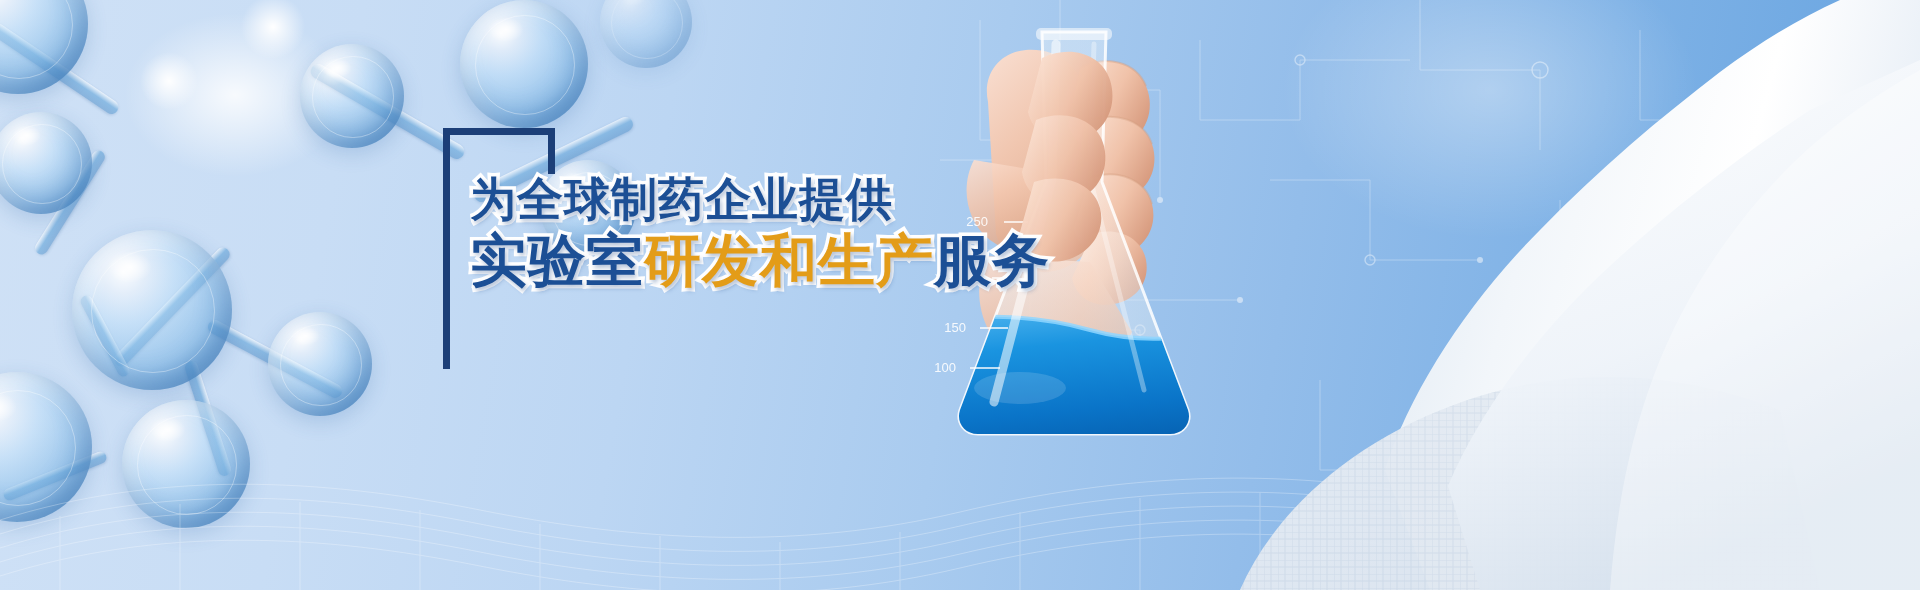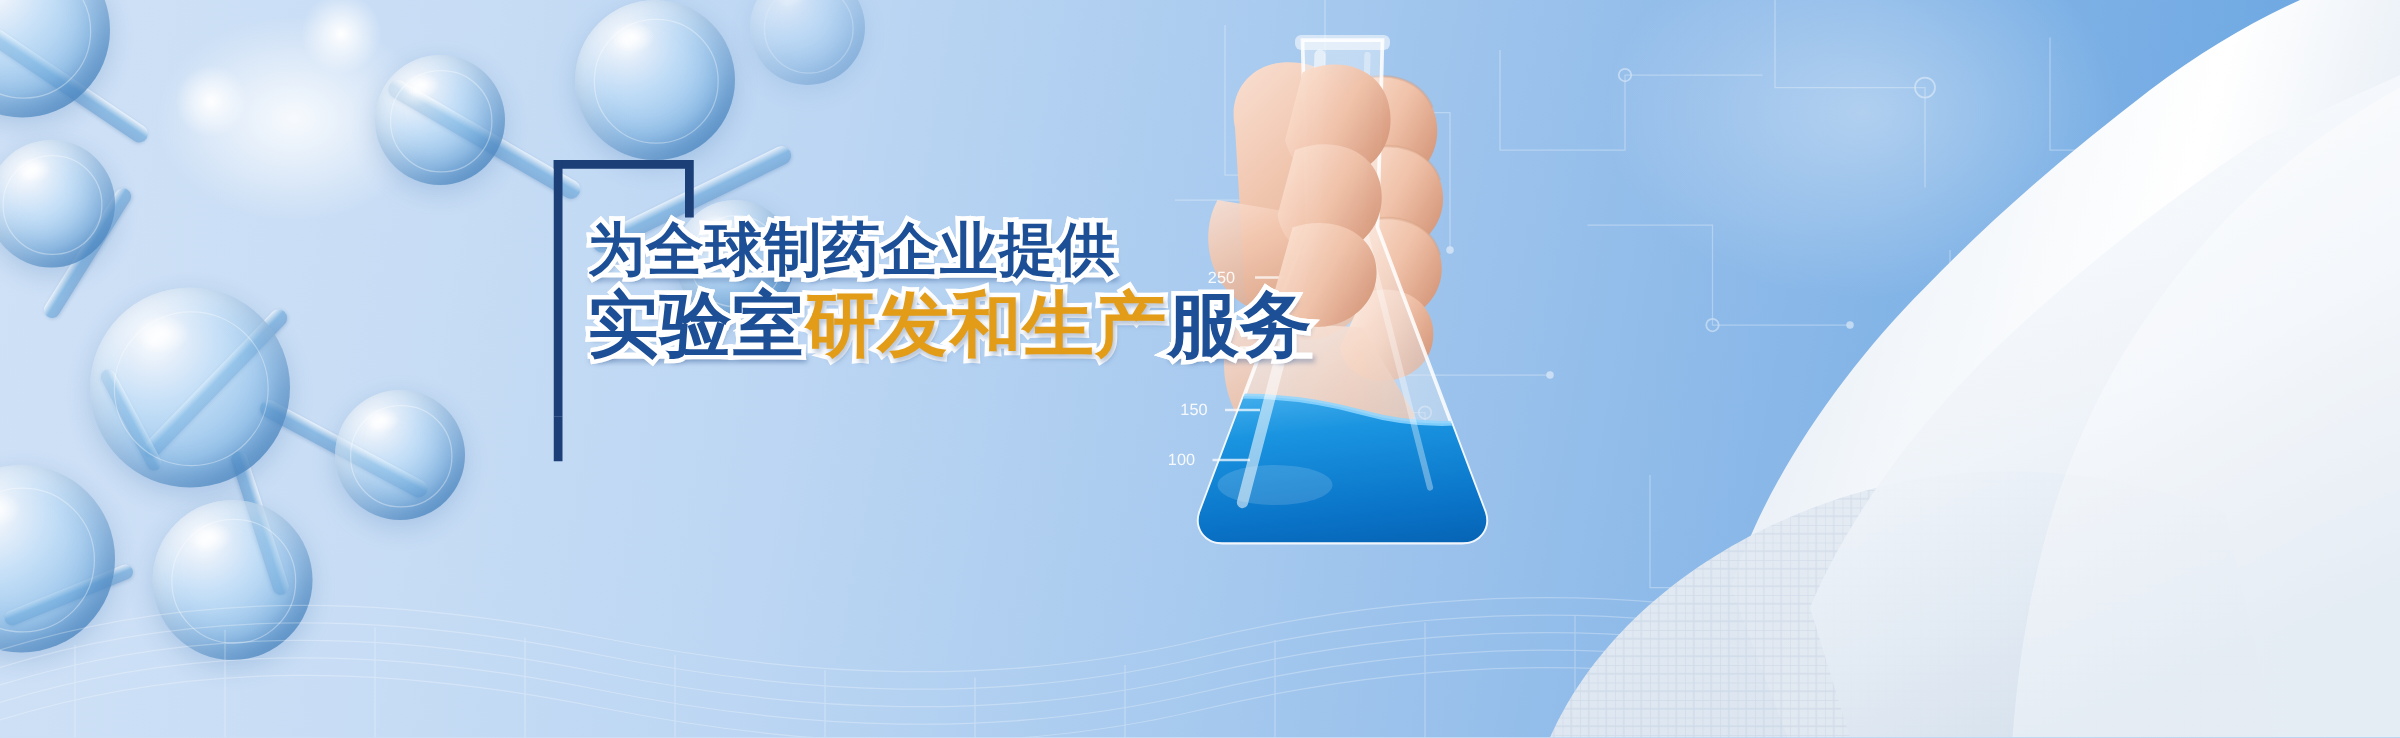--- a/index.html
+++ b/index.html
@@ -74,21 +74,21 @@
     line-height:1;
   }
   .l1{font-size:46px;margin-bottom:10px;}
   .l2{font-size:57px;}
   .tk{
     display:inline-block;
     -webkit-text-stroke:7px #ffffff;
     paint-order:stroke fill;
     text-shadow:2px 3px 4px rgba(40,80,140,.35);
   }
-  .blue{color:#1c4f95;text-decoration:underline;}
+  .blue{color:#1c4f95;}
   .gold{color:#e39c18;}
 </style>
 </head>
 <body>
 
 <div id="banner">
 
   <div class="glow" style="left:120px;top:10px;width:230px;height:170px;background:radial-gradient(ellipse at center, rgba(255,255,255,.85), rgba(255,255,255,0) 68%);"></div>
   <div class="glow" style="left:238px;top:-8px;width:70px;height:70px;background:radial-gradient(circle at center, rgba(255,255,255,1), rgba(255,255,255,0) 65%);"></div>
   <div class="glow" style="left:138px;top:50px;width:62px;height:62px;background:radial-gradient(circle at center, rgba(255,255,255,.98), rgba(255,255,255,0) 66%);"></div>

